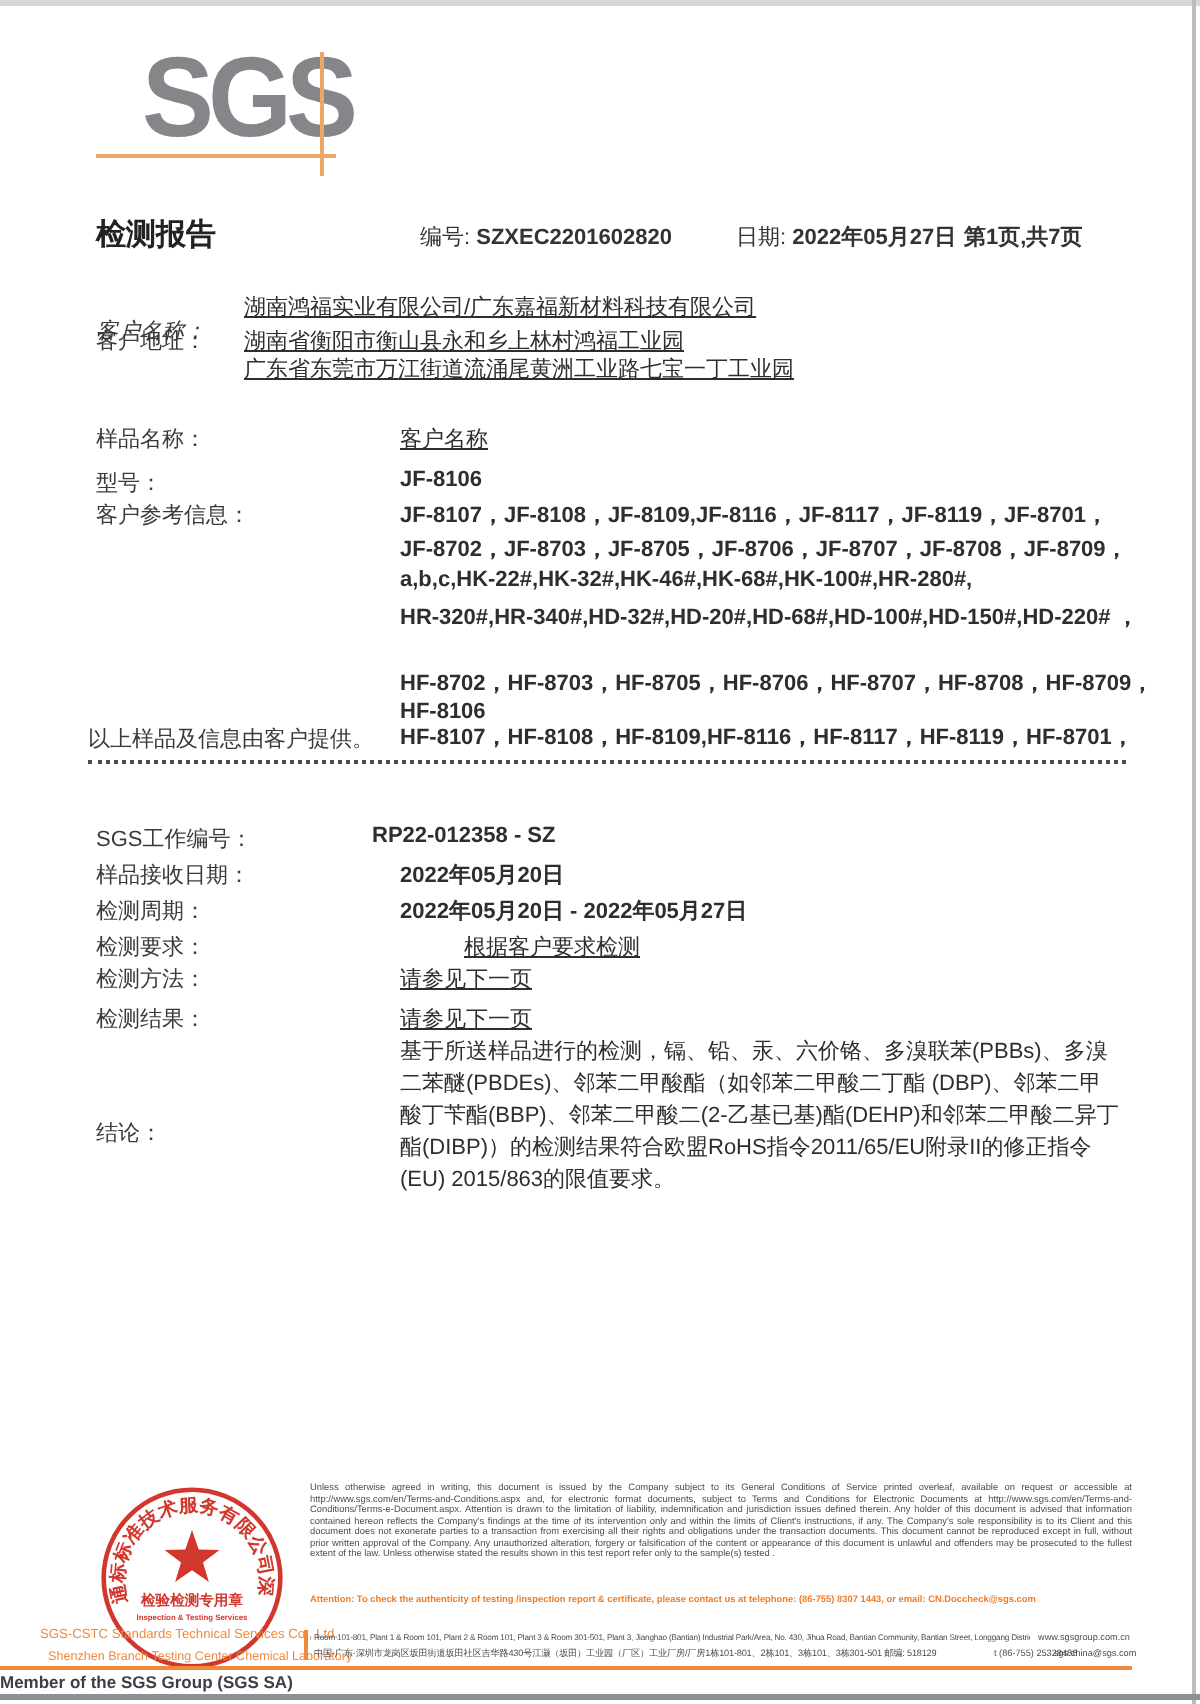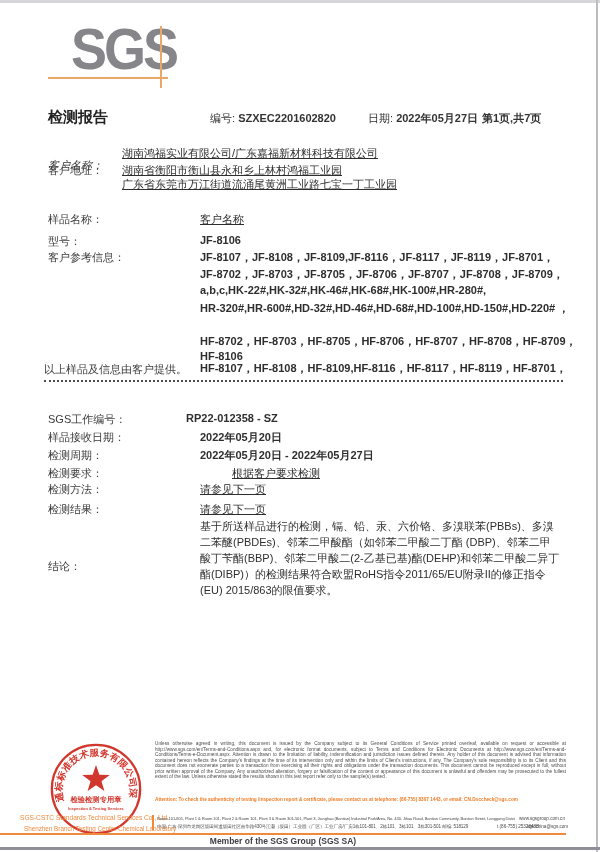--- a/index.html
+++ b/index.html
@@ -37,21 +37,21 @@
              color:#ef7c25;font-weight:700;}
   .addr-tick{left:152px;top:815px;width:1.5px;height:15px;background:#ef8a3c;}
   .addr-en{left:157px;top:816px;width:358px;font-size:4.1px;color:#4c4c4c;
            white-space:nowrap;overflow:hidden;letter-spacing:-0.1px;}
   .addr-cn{left:157px;top:823.5px;width:358px;font-size:4.6px;color:#4c4c4c;
            white-space:nowrap;overflow:hidden;letter-spacing:-0.1px;}
   .f-web{left:519px;top:816px;font-size:4.6px;color:#4c4c4c;white-space:nowrap;}
   .f-phone{left:497px;top:824px;font-size:4.6px;color:#4c4c4c;white-space:nowrap;}
   .f-mail{left:527px;top:824px;font-size:4.6px;color:#4c4c4c;white-space:nowrap;}
   .orange-rule{left:0;top:833px;width:566px;height:2px;background:#ef8a3c;}
-  .member{left:0;top:836px;width:566px;text-align:center;font-size:8.5px;
+  .member{left:0;top:836px;width:566px;text-align:left;font-size:8.5px;
           color:#3e3e46;font-weight:700;}
 </style>
 </head>
 <body>
 
 <div class="abs scan-top"></div>
 <div class="abs scan-right"></div>
 <div class="abs scan-bottom"></div>
 
 <div class="abs logo-text">SGS</div>
@@ -70,21 +70,21 @@
 <div class="abs val" style="left:122px;top:177px;">广东省东莞市万江街道流涌尾黄洲工业路七宝一丁工业园</div>
 
 <div class="abs lbl" style="left:48px;top:212px;">样品名称：</div>
 <div class="abs val" style="left:200px;top:212px;">客户名称</div>
 <div class="abs lbl" style="left:48px;top:234px;">型号：</div>
 <div class="abs valb" style="left:200px;top:234px;">JF-8106</div>
 <div class="abs lbl" style="left:48px;top:250px;">客户参考信息：</div>
 <div class="abs valb" style="left:200px;top:250px;">JF-8107，JF-8108，JF-8109,JF-8116，JF-8117，JF-8119，JF-8701，</div>
 <div class="abs valb" style="left:200px;top:267px;">JF-8702，JF-8703，JF-8705，JF-8706，JF-8707，JF-8708，JF-8709，</div>
 <div class="abs valb" style="left:200px;top:284px;">a,b,c,HK-22#,HK-32#,HK-46#,HK-68#,HK-100#,HR-280#,</div>
-<div class="abs valb" style="left:200px;top:301px;">HR-320#,HR-600#,HD-32#,HD-46#,HD-68#,HD-100#,HD-150#,HD-220# ，</div>
+<div class="abs valb" style="left:200px;top:301px;">HR-320#,HR-340#,HD-32#,HD-20#,HD-68#,HD-100#,HD-150#,HD-220# ，</div>
 <div class="abs valb" style="left:200px;top:318px;margin-top:43px;">HF-8107，HF-8108，HF-8109,HF-8116，HF-8117，HF-8119，HF-8701，</div>
 <div class="abs valb" style="left:200px;top:334px;">HF-8702，HF-8703，HF-8705，HF-8706，HF-8707，HF-8708，HF-8709，</div>
 <div class="abs valb" style="left:200px;top:350px;">HF-8106</div>
 <div class="abs lbl" style="left:44px;top:362px;">以上样品及信息由客户提供。</div>
 
 <div class="abs dotted"></div>
 
 <div class="abs lbl" style="left:48px;top:412px;">SGS工作编号：</div>
 <div class="abs valb" style="left:186px;top:412px;">RP22-012358 - SZ</div>
 <div class="abs lbl" style="left:48px;top:430px;">样品接收日期：</div>

